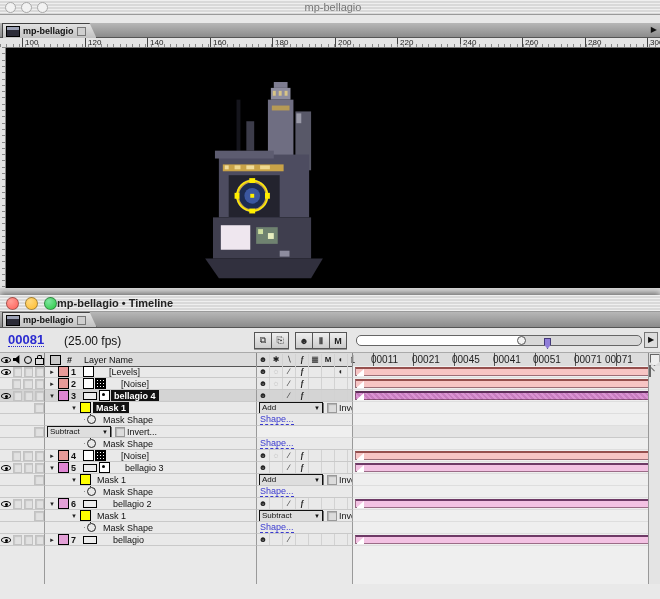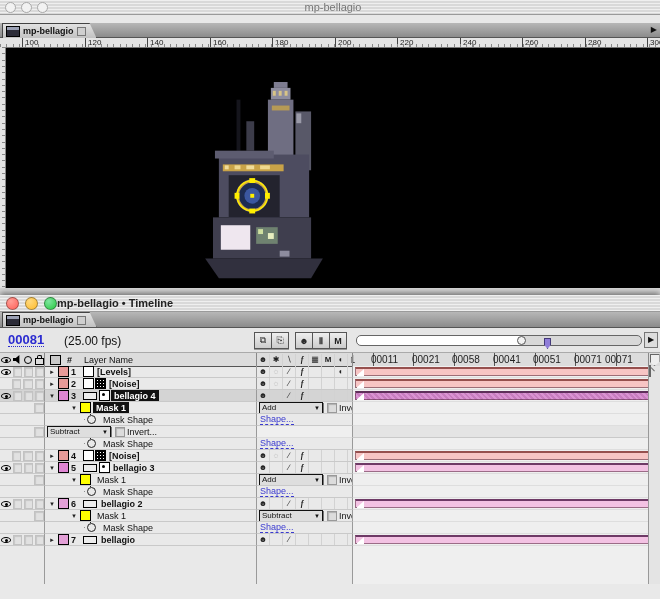--- a/index.html
+++ b/index.html
@@ -71,21 +71,21 @@
   .eye::after{content:'';position:absolute;left:4px;top:3px;width:3px;height:3px;background:#000;border-radius:50%}
   .spk{width:8px;height:9px;background:#000;clip-path:polygon(0 32%,35% 32%,80% 0,80% 100%,35% 68%,0 68%)}
   .solo{width:6px;height:6px;border:1px solid #000;border-radius:50%}
   .lck{width:7px;height:5px;border:1px solid #000;position:relative;margin-top:3px}
   .lck::before{content:'';position:absolute;left:1px;top:-4px;width:3px;height:3px;border:1px solid #000;border-bottom:0;border-radius:2px 2px 0 0}
   
   .tw{width:8px;text-align:center;font-size:7px;color:#222}
   .swatch{width:9px;height:9px;border:1px solid #000;margin:0 2px;flex:none}
   .c-salmon{background:#e89b99}.c-orchid{background:#df86d3}.c-pink{background:#e3a0d7}.c-yellow{background:#ffff00}
   .lnum{width:12px;font-weight:bold}
-  .lname{font-weight:bold;margin-left:2px}
+  .lname{font-weight:normal;margin-left:14px}
   .chip{background:#111;color:#fff;padding:0 3px;font-weight:bold}
   .mname{margin-left:4px}
   .ic-solid{width:9px;height:9px;border:1px solid #000;background:#fff;flex:none;margin-right:1px}
   .ic-noise{width:9px;height:9px;border:1px solid #000;background:#000;flex:none;margin-right:1px;
             background-image:radial-gradient(#fff 25%,transparent 26%);background-size:3px 3px}
   .ic-bar{width:12px;height:6px;border:1px solid #000;background:#ececec;flex:none;margin-right:2px}
   .ic-dot{width:9px;height:9px;border:1px solid #000;background:#fff;position:relative;flex:none;margin-right:1px}
   .ic-dot::after{content:'';position:absolute;left:2px;top:2px;width:3px;height:3px;background:#000;border-radius:50%}
   .stw{width:7px;height:7px;border:1px solid #222;border-radius:50%;position:relative;flex:none;margin:0 3px 0 1px}
   .stw::before{content:'';position:absolute;left:2px;top:-3px;width:1px;height:2px;background:#222}
@@ -285,21 +285,21 @@
       <span class="swc">▢</span>
     </div>
     <div class="pane" id="tl-ruler">
       <span class="tick" style="left:20px"></span>
         <span class="tickl" style="left:-20px">0001</span>
       <span class="tick" style="left:60px"></span>
         <span class="tickl" style="left:18px">00011</span>
       <span class="tick" style="left:101px"></span>
         <span class="tickl" style="left:59px">00021</span>
       <span class="tick" style="left:141px"></span>
-        <span class="tickl" style="left:99px">00058</span>
+        <span class="tickl" style="left:99px">00045</span>
       <span class="tick" style="left:182px"></span>
         <span class="tickl" style="left:140px">00041</span>
       <span class="tick" style="left:222px"></span>
         <span class="tickl" style="left:180px">00051</span>
       <span class="tick" style="left:263px"></span>
         <span class="tickl" style="left:221px">00071</span>
       <span class="tickl" style="left:252px">00071</span>
     </div>
     <div class="pane" style="border-right:none;justify-content:center">
       <span class="shield"></span>

